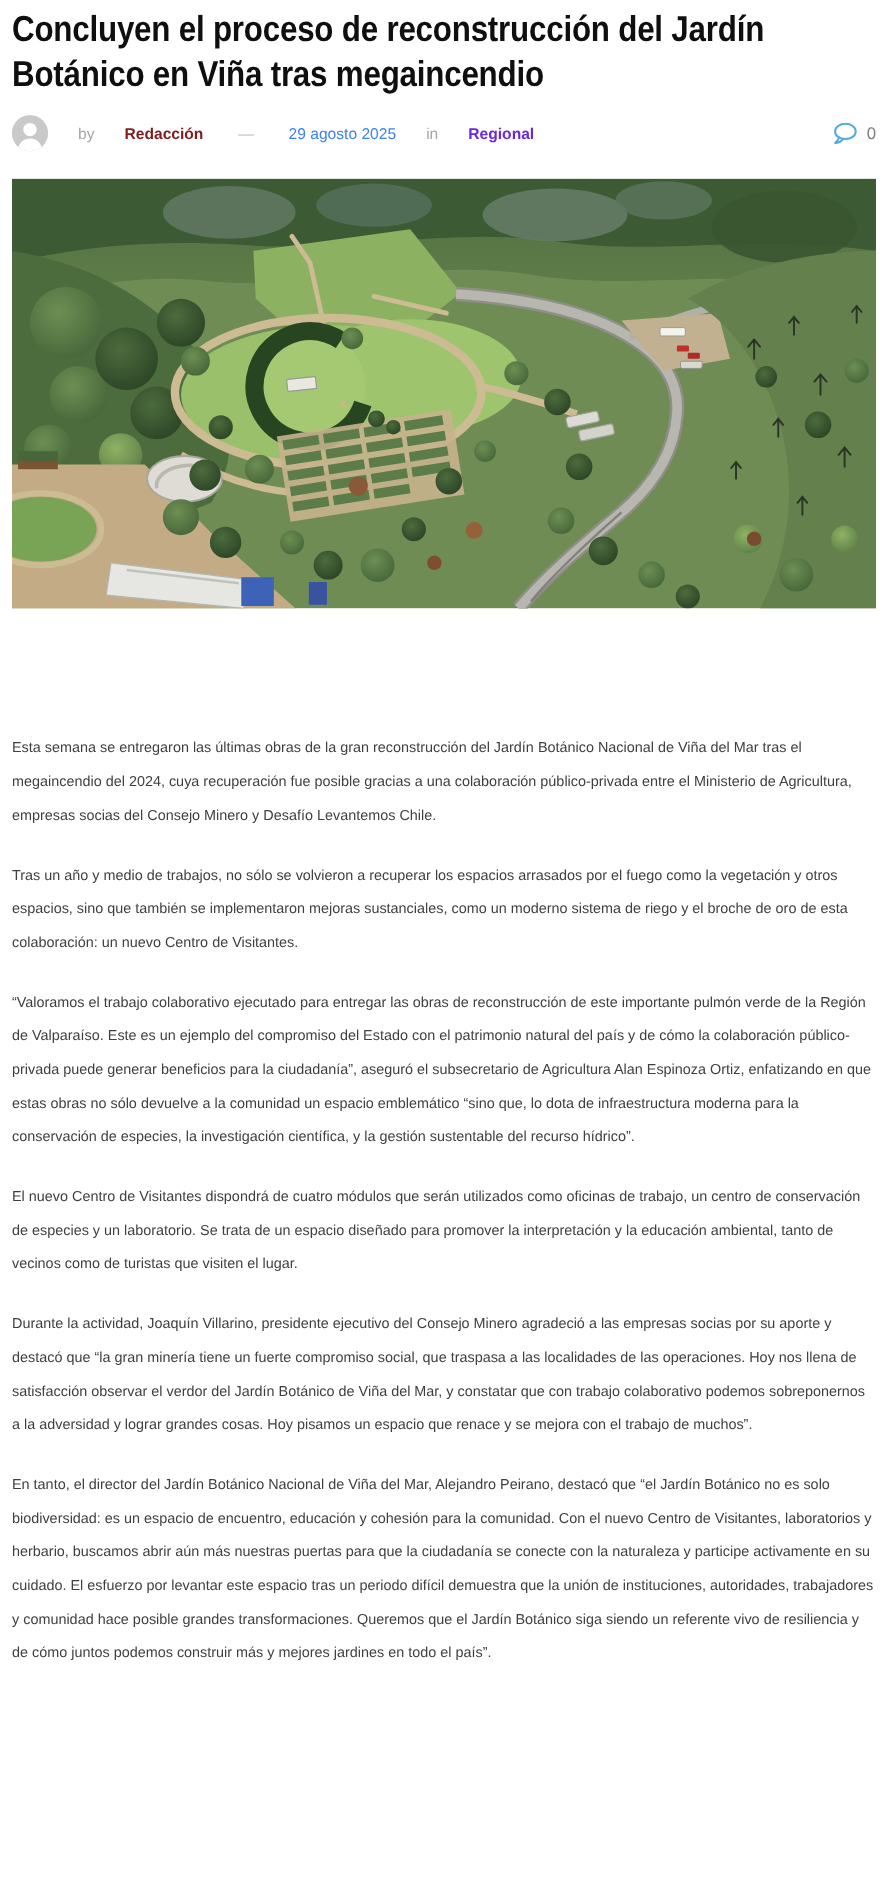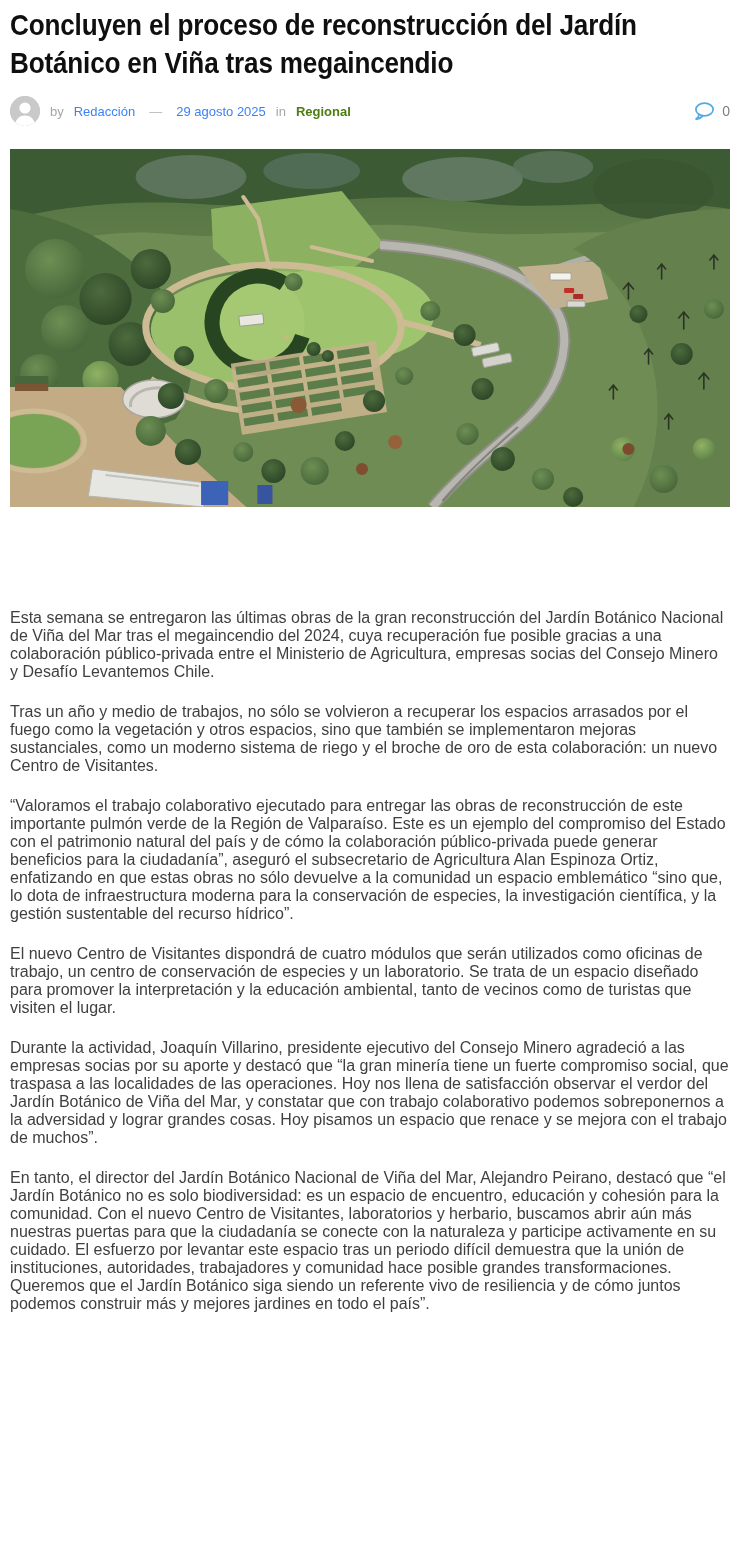--- a/index.html
+++ b/index.html
@@ -15,46 +15,46 @@
     font-weight:700;
     letter-spacing:-0.2px;
     color:#0f0f0f;
     width:115%;
     transform:scaleX(0.87);
     transform-origin:0 0;
   }
 
   
   .byline{
-    display:flex;align-items:center;gap:10px;
+    display:flex;align-items:center;gap:25px;
     margin:14px 0 23px 0;
     font-size:13px;color:#a6a6a6;
   }
   .avatar{
     width:30px;height:30px;border-radius:50%;
     background:#c9c9c9;overflow:hidden;flex:0 0 30px;
     display:inline-block;position:relative;cursor:pointer;
   }
-  .author{color:#3b82f6;font-weight:400;text-decoration:none;cursor:pointer;}
+  .author{color:#7f1d1d;font-weight:700;text-decoration:none;cursor:pointer;}
   .sep{color:#bbbbbb;margin:0 4px;}
   .date{color:#3b82f6;}
-  .category{color:#4d7c0f;font-weight:700;text-decoration:none;cursor:pointer;text-align:right;}
+  .category{color:#6d28d9;font-weight:700;text-decoration:none;cursor:pointer;text-align:right;}
   .comments{margin-left:auto;display:flex;align-items:center;gap:6px;cursor:pointer;}
   .comment-count{color:#7e7e7e;font-size:14px;}
 
   
   figure.featured{margin:8px 0 0 0;padding:0;line-height:0;}
   figure.featured svg{display:block;width:720px;height:358px;}
 
   
   .article-body{margin-top:102px;}
   .article-body p{
     margin:0 0 22px 0;
-    font-size:16px;
-    line-height:18px;
+    font-size:12px;
+    line-height:28px;
     color:#3f3f3f;
   }
   .article-body p:last-child{margin-bottom:40px;}
 </style>
 </head>
 <body>
 
 <div class="page">
   <div class="inner">
 

